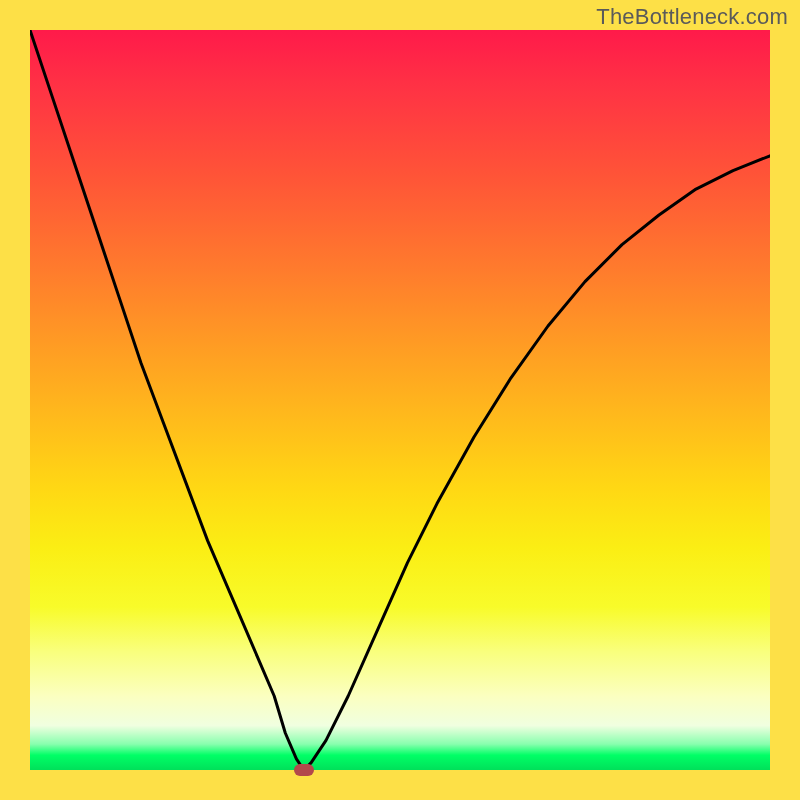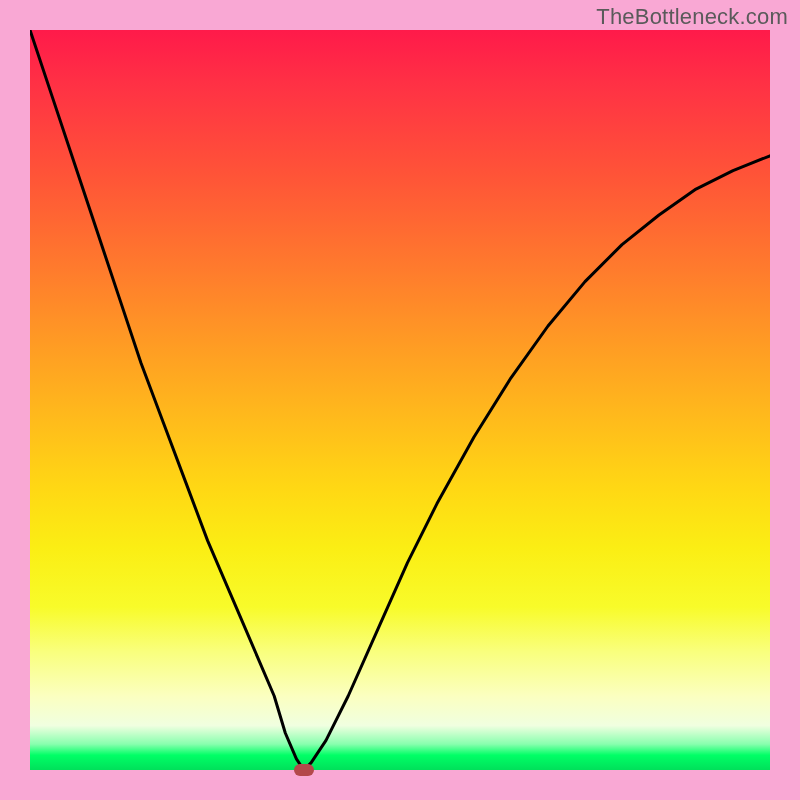--- a/index.html
+++ b/index.html
@@ -6,21 +6,21 @@
     margin: 0;
     padding: 0;
     width: 800px;
     height: 800px;
     overflow: hidden;
   }
   .chart-container {
     position: relative;
     width: 800px;
     height: 800px;
-    background: #f9a8d4;
+    background: #fde047;
   }
   .plot-area {
     position: absolute;
     left: 30px;
     top: 30px;
     width: 740px;
     height: 740px;
     background: linear-gradient(to bottom,
       #ff1a4a 0%,
       #ff3344 8%,

